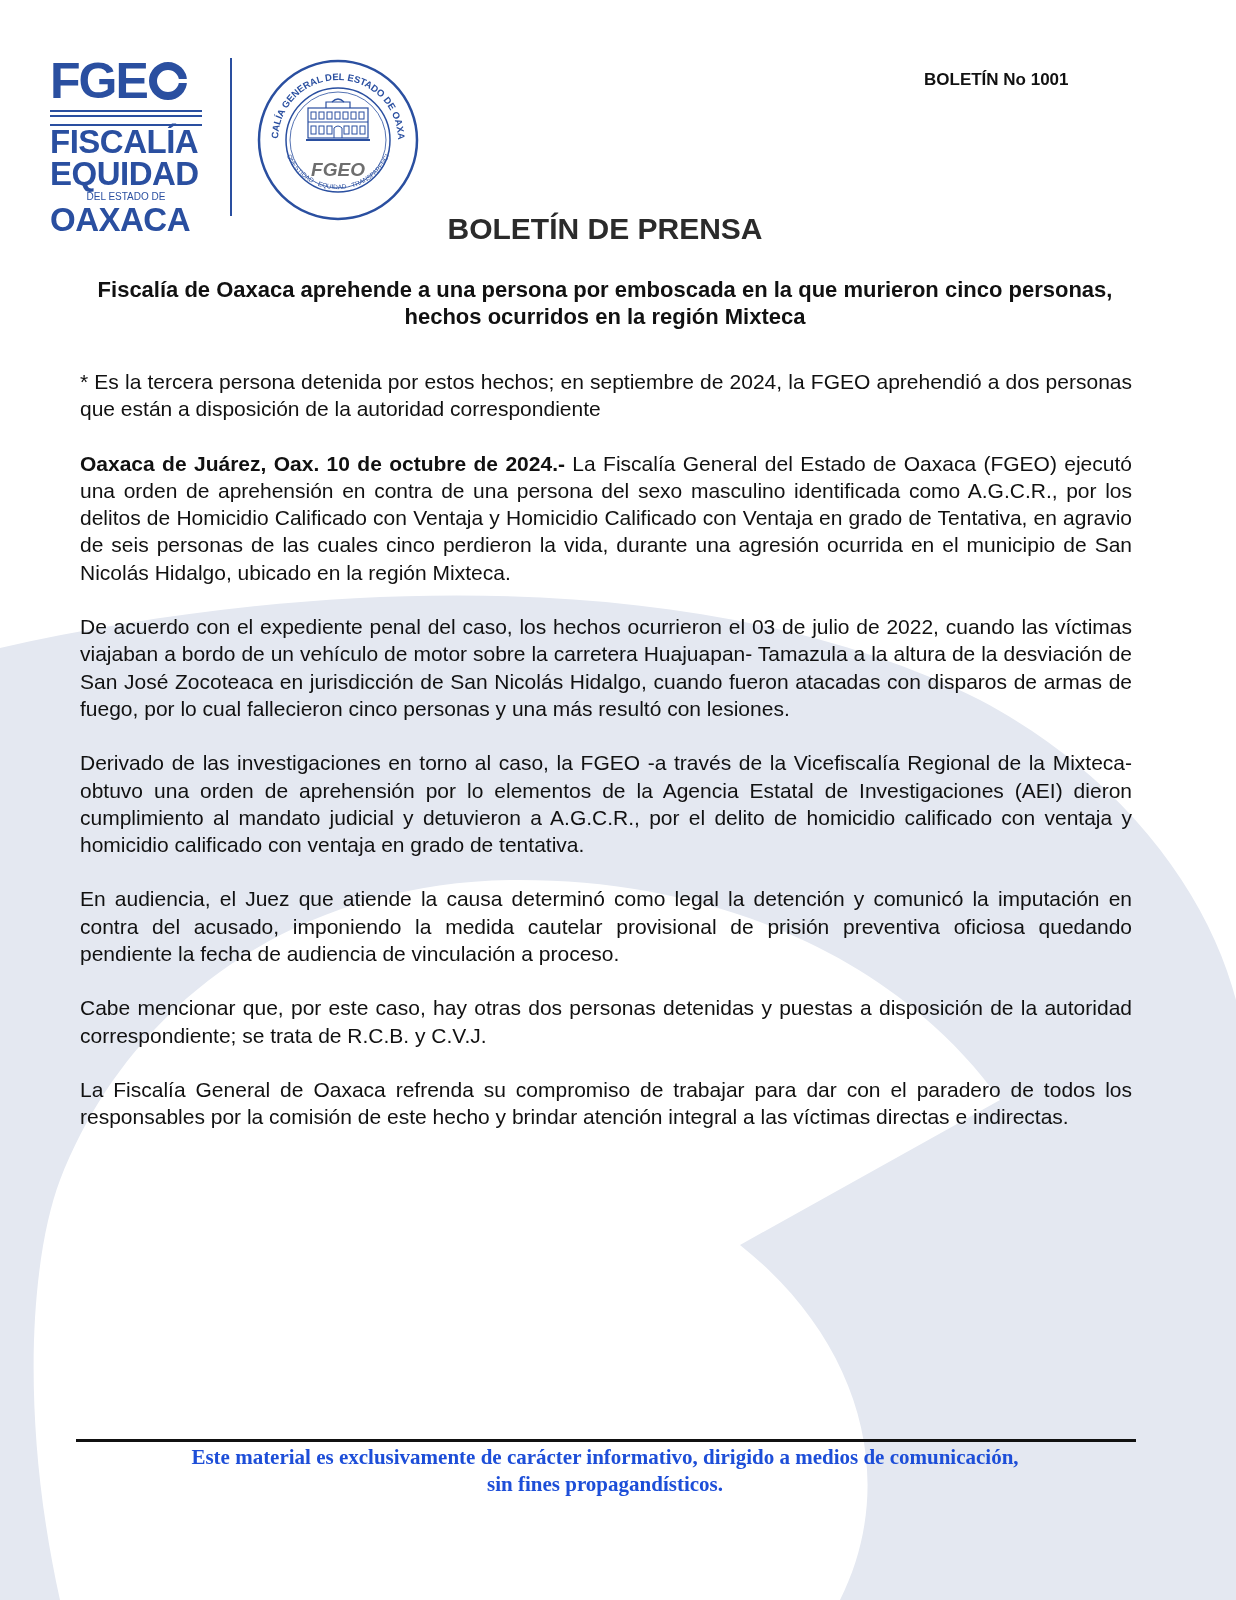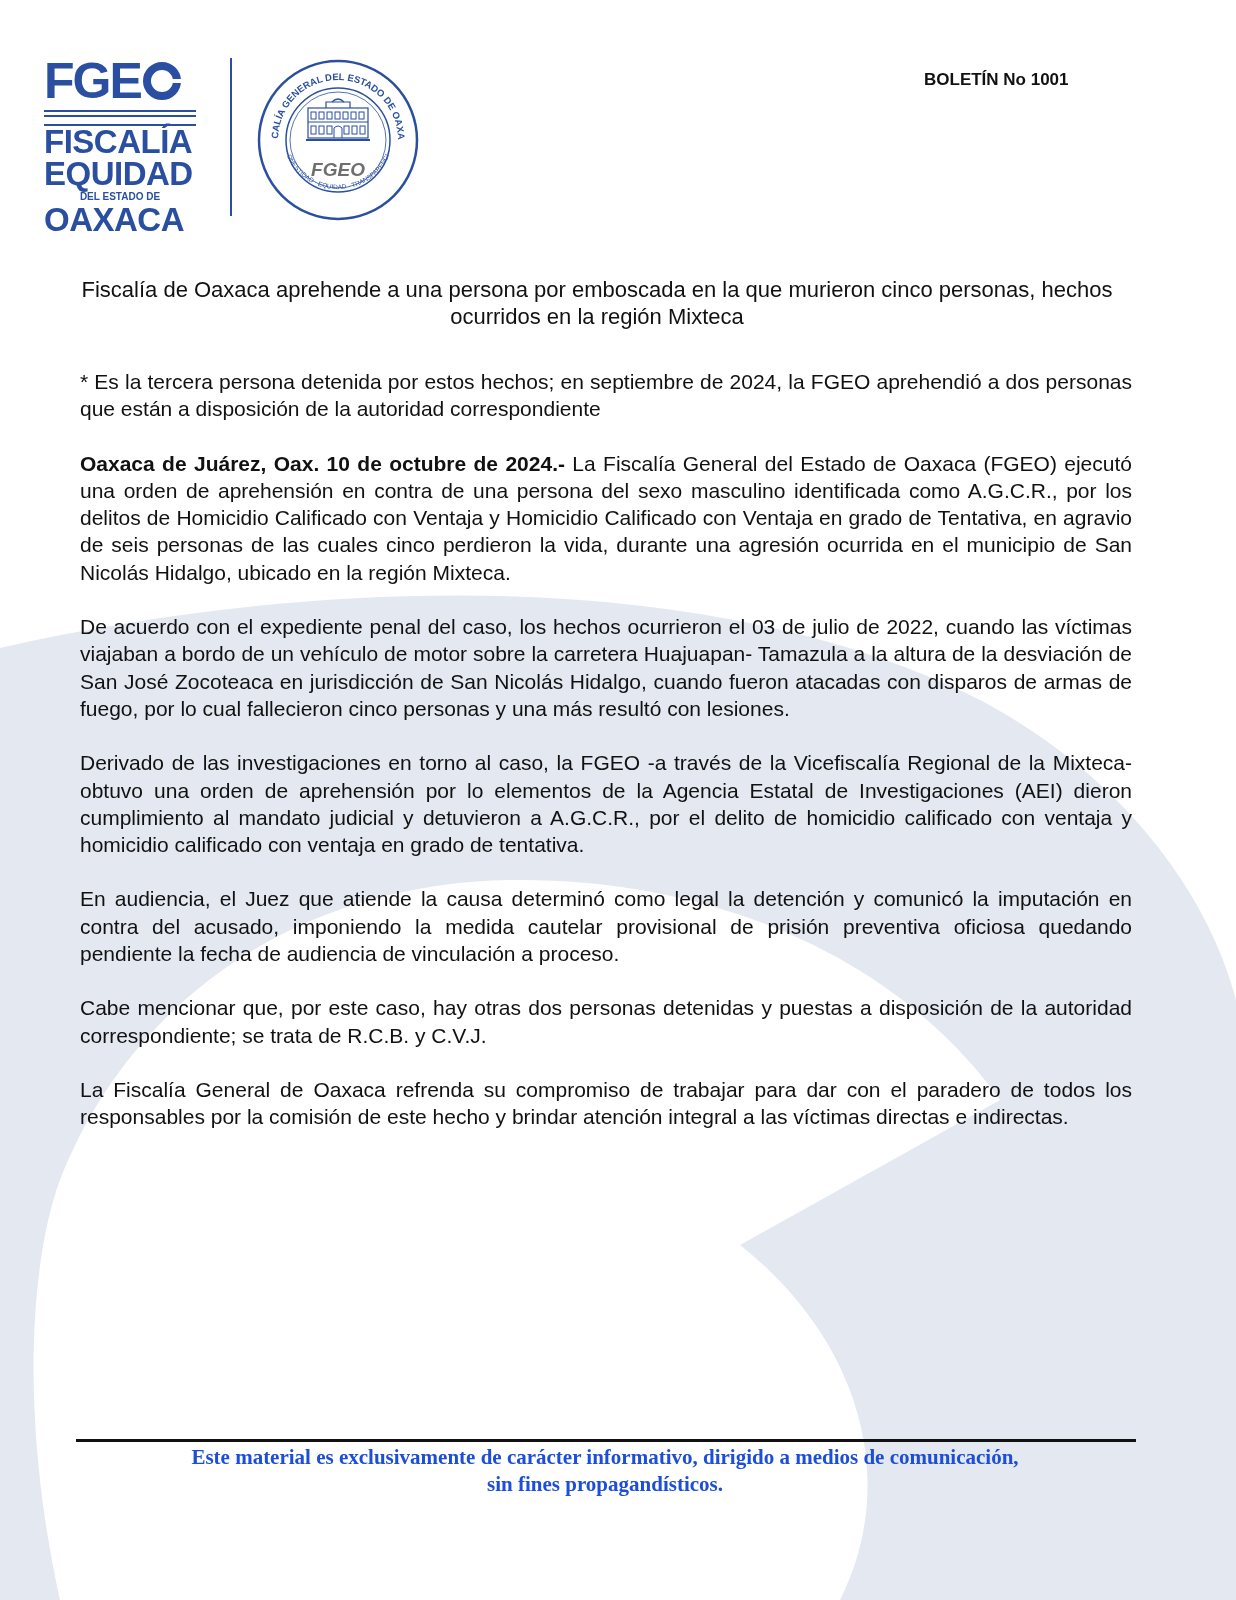--- a/index.html
+++ b/index.html
@@ -5,34 +5,34 @@
   html, body { margin: 0; padding: 0; }
   body {
     width: 1236px; height: 1600px; position: relative; overflow: hidden;
     background: #ffffff;
     font-family: "Liberation Sans", sans-serif;
     color: #111111;
   }
   .watermark { position: absolute; left: 0; top: 0; width: 1236px; height: 1600px; z-index: 0; }
   .page { position: absolute; left: 0; top: 0; width: 1236px; height: 1600px; z-index: 1; }
 
-  .logo-fgeo { position: absolute; left: 44px; top: 56px; width: 160px; height: 168px; color: #2a4fa0; }
+  .logo-fgeo { position: absolute; left: 50px; top: 56px; width: 160px; height: 168px; color: #2a4fa0; }
   .logo-fgeo .mark { font-weight: 900; font-size: 50px; letter-spacing: -2px; line-height: 50px; display:flex; align-items:center; }
   .logo-fgeo .mark .ring { display:inline-block; width:38px; height:38px; border-radius:50%; border:8px solid #2a4fa0; box-sizing:border-box; margin-left:2px; position:relative;}
   .logo-fgeo .mark .ring::after{content:""; position:absolute; right:-8px; top:9px; width:14px; height:4px; background:#fff;}
   .logo-fgeo .stripes { margin-top: 4px; height: 12px; border-top: 2px solid #2a4fa0; border-bottom: 2px solid #2a4fa0; position: relative; width: 152px; }
   .logo-fgeo .stripes::after { content:""; position:absolute; left:0; right:0; top:3px; border-top:2px solid #2a4fa0; }
   .logo-fgeo .big { font-weight: 900; font-size: 33px; line-height: 32px; letter-spacing: -0.5px; }
-  .logo-fgeo .small { font-weight: 700; font-size: 10px; text-align:center; width:152px; line-height:14px; }
+  .logo-fgeo .small { font-weight: 400; font-size: 10px; text-align:center; width:152px; line-height:14px; }
   .logo-divider { position: absolute; left: 230px; top: 58px; width: 2px; height: 158px; background: #2a4fa0; }
   .seal { position: absolute; left: 256px; top: 58px; width: 164px; height: 164px; }
 
   .bulletin-no { position: absolute; left: 924px; top: 70px; font-weight: 700; font-size: 17px; text-align: right; }
   .press-title { position: absolute; left: 0; width: 1210px; top: 212px; text-align: center; font-weight: 700; font-size: 30px; color: #2b2b2b; }
-  .headline { position: absolute; left: 72px; width: 1050px; top: 276px; text-align: center; font-weight: 400; font-size: 22px; line-height: 27px; }
+  .headline { position: absolute; left: 80px; width: 1050px; top: 276px; text-align: center; font-weight: 700; font-size: 22px; line-height: 27px; }
 
   .body-text { position: absolute; left: 80px; width: 1052px; top: 368px; font-size: 21px; line-height: 27.3px; text-align: justify; }
   .body-text p { margin: 0 0 27px 0; }
   .body-text b { font-weight: 700; }
 
   .footer-rule { position: absolute; left: 76px; width: 1060px; top: 1439px; height: 3px; background: #111; }
   .footer-note { position: absolute; left: 100px; width: 1010px; top: 1444px; text-align: center; font-family: "Liberation Serif", serif; font-weight: 700; font-size: 21px; line-height: 27px; color: #1d4ed8; }
 </style>
 </head>
 <body>
@@ -91,20 +91,21 @@
           <rect x="96" y="68" width="5" height="8"></rect>
           <rect x="104" y="68" width="5" height="8"></rect>
         <path d="M 78 80 L 78 70 Q 82 66 86 70 L 86 80"></path>
       </g>
       <line x1="50" y1="82" x2="114" y2="82" stroke-width="2"></line>
     </g>
     <text x="82" y="118" text-anchor="middle" font-size="19" font-weight="900" font-style="italic" fill="#6e6e6e" font-family="Liberation Sans, sans-serif">FGEO</text>
   </svg>
 
   <div class="bulletin-no">BOLETÍN No 1001</div>
+  <div class="press-title">BOLETÍN DE PRENSA</div>
   <div class="headline">Fiscalía de Oaxaca aprehende a una persona por emboscada en la que murieron cinco personas, hechos ocurridos en la región Mixteca</div>
 
   <div class="body-text">
     <p>* Es la tercera persona detenida por estos hechos; en septiembre de 2024, la FGEO aprehendió a dos personas que están a disposición de la autoridad correspondiente</p>
     <p><b>Oaxaca de Juárez, Oax. 10 de octubre de 2024.-</b><span> La Fiscalía General del Estado de Oaxaca (FGEO) ejecutó una orden de aprehensión en contra de una persona del sexo masculino identificada como A.G.C.R., por los delitos de Homicidio Calificado con Ventaja y Homicidio Calificado con Ventaja en grado de Tentativa, en agravio de seis personas de las cuales cinco perdieron la vida, durante una agresión ocurrida en el municipio de San Nicolás Hidalgo, ubicado en la región Mixteca.</span></p>
     <p>De acuerdo con el expediente penal del caso, los hechos ocurrieron el 03 de julio de 2022, cuando las víctimas viajaban a bordo de un vehículo de motor sobre la carretera Huajuapan- Tamazula a la altura de la desviación de San José Zocoteaca en jurisdicción de San Nicolás Hidalgo, cuando fueron atacadas con disparos de armas de fuego, por lo cual fallecieron cinco personas y una más resultó con lesiones.</p>
     <p>Derivado de las investigaciones en torno al caso, la FGEO -a través de la Vicefiscalía Regional de la Mixteca- obtuvo una orden de aprehensión por lo elementos de la Agencia Estatal de Investigaciones (AEI) dieron cumplimiento al mandato judicial y detuvieron a A.G.C.R., por el delito de homicidio calificado con ventaja y homicidio calificado con ventaja en grado de tentativa.</p>
     <p>En audiencia, el Juez que atiende la causa determinó como legal la detención y comunicó la imputación en contra del acusado, imponiendo la medida cautelar provisional de prisión preventiva oficiosa quedando pendiente la fecha de audiencia de vinculación a proceso.</p>
     <p>Cabe mencionar que, por este caso, hay otras dos personas detenidas y puestas a disposición de la autoridad correspondiente; se trata de R.C.B. y C.V.J.</p>
     <p>La Fiscalía General de Oaxaca refrenda su compromiso de trabajar para dar con el paradero de todos los responsables por la comisión de este hecho y brindar atención integral a las víctimas directas e indirectas.</p>

